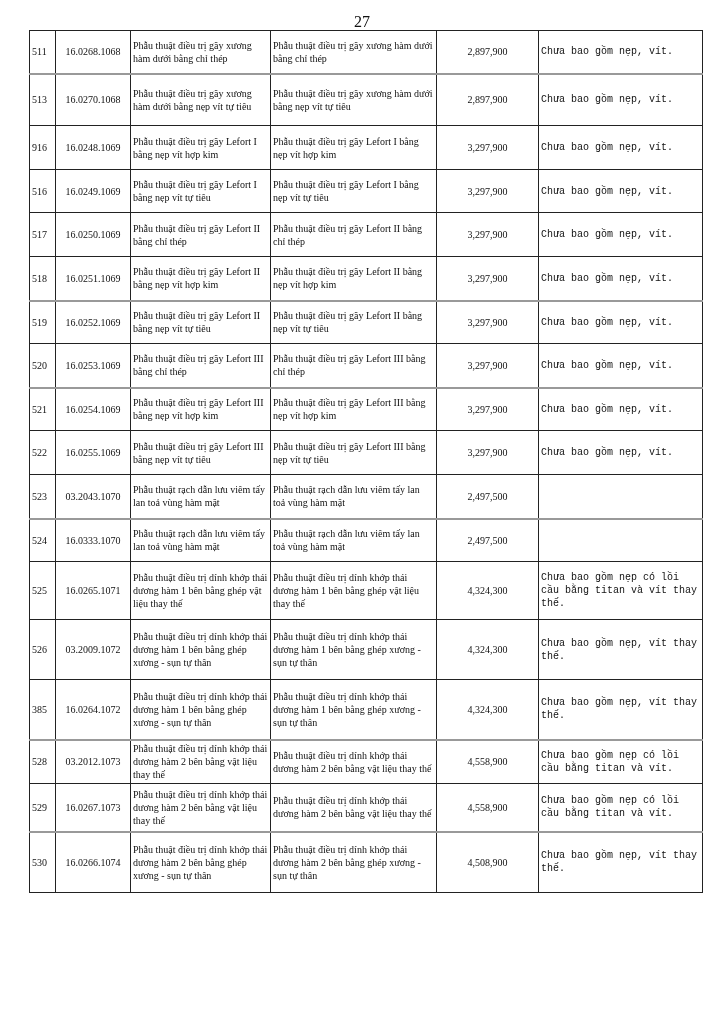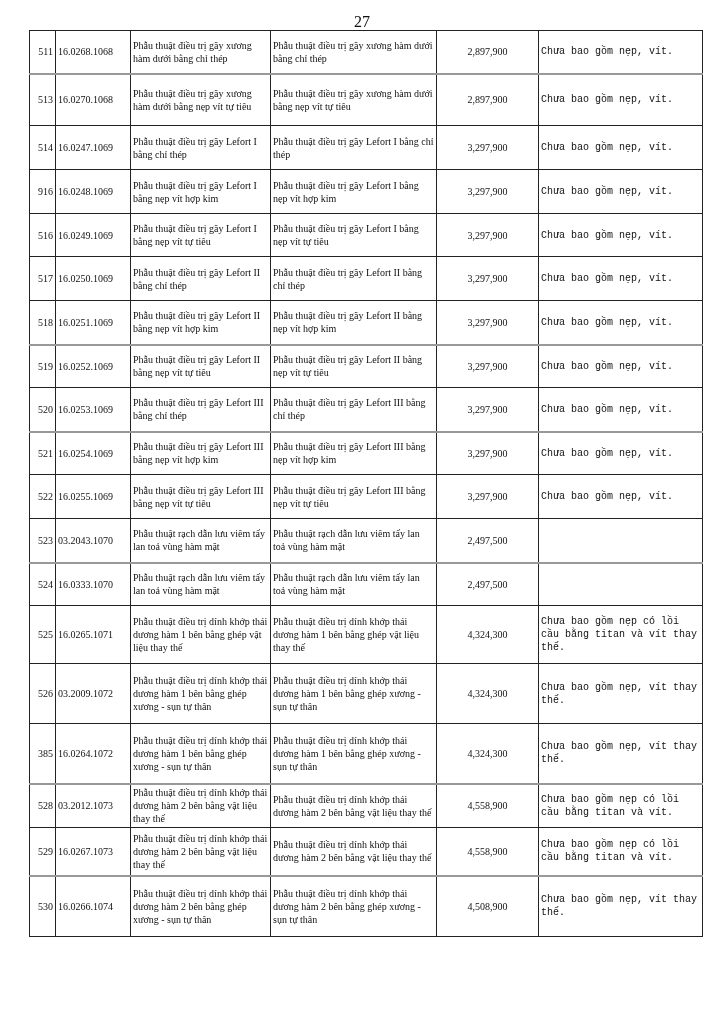--- a/index.html
+++ b/index.html
@@ -4,22 +4,22 @@
 <style>
   html, body { margin: 0; padding: 0; background: #ffffff; }
   body { width: 724px; height: 1024px; position: relative; overflow: hidden;
          font-family: "Liberation Serif", "DejaVu Serif", serif; color: #111; }
   .page-number { position: absolute; top: 13px; left: 0; width: 724px; text-align: center;
                  font-size: 16px; }
   table.price-table { position: absolute; left: 29px; top: 30px; border-collapse: collapse;
                       table-layout: fixed; width: 669px; }
   table.price-table td { border: 1px solid #222; font-size: 10px; line-height: 13px;
                          vertical-align: middle; padding: 0 2px; overflow: hidden; }
-  td.c-stt { width: 21px; text-align: right; }
-  td.c-code { width: 70px; text-align: left; }
+  td.c-stt { width: 21px; text-align: left; }
+  td.c-code { width: 70px; text-align: center; }
   td.c-name1 { width: 135px; text-align: left; }
   td.c-name2 { width: 161px; text-align: left; }
   td.c-price { width: 97px; text-align: center; padding-right: 1px; }
   td.c-note { width: 159px; text-align: left; padding-left: 2px; font-family: Liberation Mono, monospace; }
   tr.h43 { height: 43px; }
   tr.h44 { height: 44px; }
   tr.h52 { height: 52px; margin-left: 36px; }
   tr.h48 { height: 48px; }
   tr.h58 { height: 58px; }
   tr.h60 { height: 60px; }
@@ -40,28 +40,20 @@
       <td class="c-name2">Phẫu thuật điều trị gãy xương hàm dưới bằng chỉ thép</td>
       <td class="c-price">2,897,900</td>
       <td class="c-note">Chưa bao gồm nẹp, vít.</td>
     </tr>
     <tr class="h52 gray-top">
       <td class="c-stt">513</td>
       <td class="c-code">16.0270.1068</td>
       <td class="c-name1">Phẫu thuật điều trị gãy xương hàm dưới bằng nẹp vít tự tiêu</td>
       <td class="c-name2">Phẫu thuật điều trị gãy xương hàm dưới bằng nẹp vít tự tiêu</td>
       <td class="c-price">2,897,900</td>
-      <td class="c-note">Chưa bao gồm nẹp, vít.</td>
-    </tr>
-    <tr class="h44">
-      <td class="c-stt">514</td>
-      <td class="c-code">16.0247.1069</td>
-      <td class="c-name1">Phẫu thuật điều trị gãy Lefort I bằng chỉ thép</td>
-      <td class="c-name2">Phẫu thuật điều trị gãy Lefort I bằng chỉ thép</td>
-      <td class="c-price">3,297,900</td>
       <td class="c-note">Chưa bao gồm nẹp, vít.</td>
     </tr>
     <tr class="h44">
       <td class="c-stt">916</td>
       <td class="c-code">16.0248.1069</td>
       <td class="c-name1">Phẫu thuật điều trị gãy Lefort I bằng nẹp vít hợp kim</td>
       <td class="c-name2">Phẫu thuật điều trị gãy Lefort I bằng nẹp vít hợp kim</td>
       <td class="c-price">3,297,900</td>
       <td class="c-note">Chưa bao gồm nẹp, vít.</td>
     </tr>

